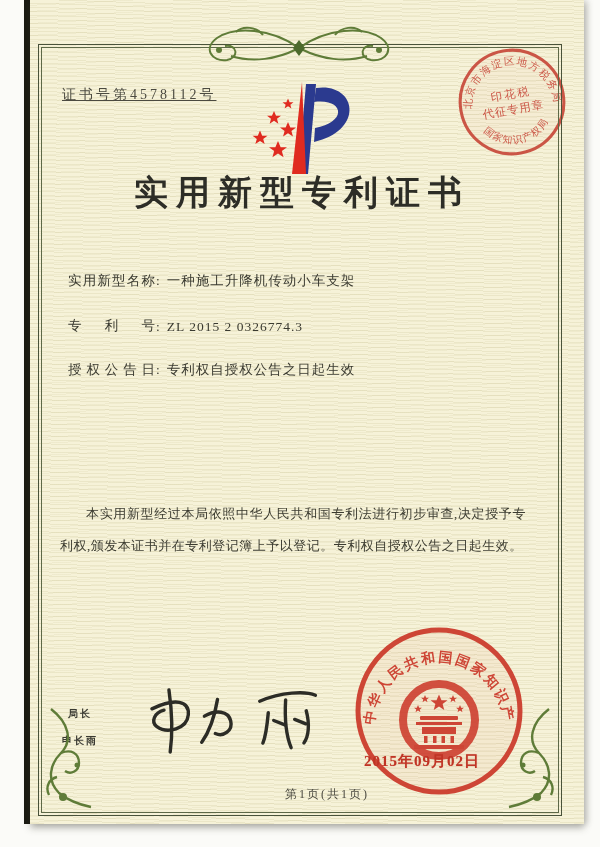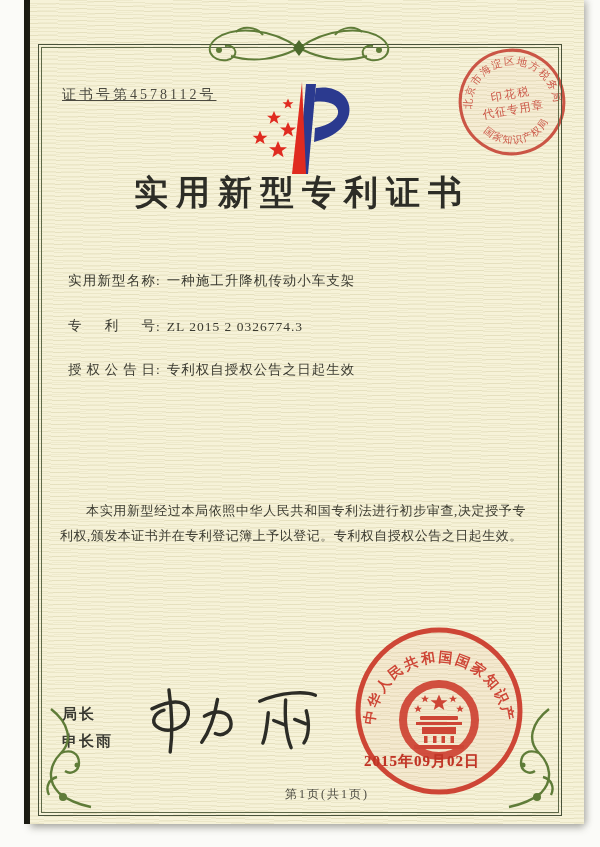--- a/index.html
+++ b/index.html
@@ -35,24 +35,24 @@
     font-size:34px;font-weight:bold;letter-spacing:8px;color:#2d2d27;
     font-family:"Liberation Serif","DejaVu Serif",serif;
   }
   
   .fields{position:absolute;left:38px;top:248px;width:470px;margin-top:24px;}
   .field{height:44.5px;font-size:13.5px;color:#3a3a30;letter-spacing:1px;white-space:nowrap;}
   .f-label{display:inline-block;width:88px;text-align:justify;text-align-last:justify;vertical-align:bottom;}
   .f-colon{margin-right:6px;}
   
   .body-text{position:absolute;left:30px;top:498px;width:466px;color:#3b3b30;}
-  .body-text p{margin:0;text-indent:2em;font-size:13px;line-height:25px;text-align:justify;letter-spacing:.5px;}
-  
-  .director{position:absolute;left:32px;top:700px;font-family:Liberation Sans, sans-serif;
-    font-weight:bold;font-size:15px;color:#3a3a32;line-height:27px;letter-spacing:2px;}
+  .body-text p{margin:0;text-indent:2em;font-size:13px;line-height:32px;text-align:justify;letter-spacing:.5px;}
+  
+  .director{position:absolute;left:32px;top:700px;font-family:Liberation Serif, serif;
+    font-weight:bold;font-size:10px;color:#3a3a32;line-height:27px;letter-spacing:2px;text-align:center;}
   .signature{position:absolute;left:105px;top:672px;width:220px;height:110px;}
   
   .seal{position:absolute;left:320px;top:622px;width:178px;height:178px;opacity:.93;}
   .seal-date{position:absolute;left:334px;top:752px;font-size:15px;font-weight:bold;color:#c03425;
     letter-spacing:1px;white-space:nowrap;text-shadow:0 0 1px rgba(192,52,37,.4);}
   .footer{position:absolute;left:0;top:786px;width:594px;text-align:center;font-size:12px;
     letter-spacing:2px;color:#4b4a40;}
   svg text{font-family:"Liberation Serif","DejaVu Serif",serif;}
 </style>
 </head>

